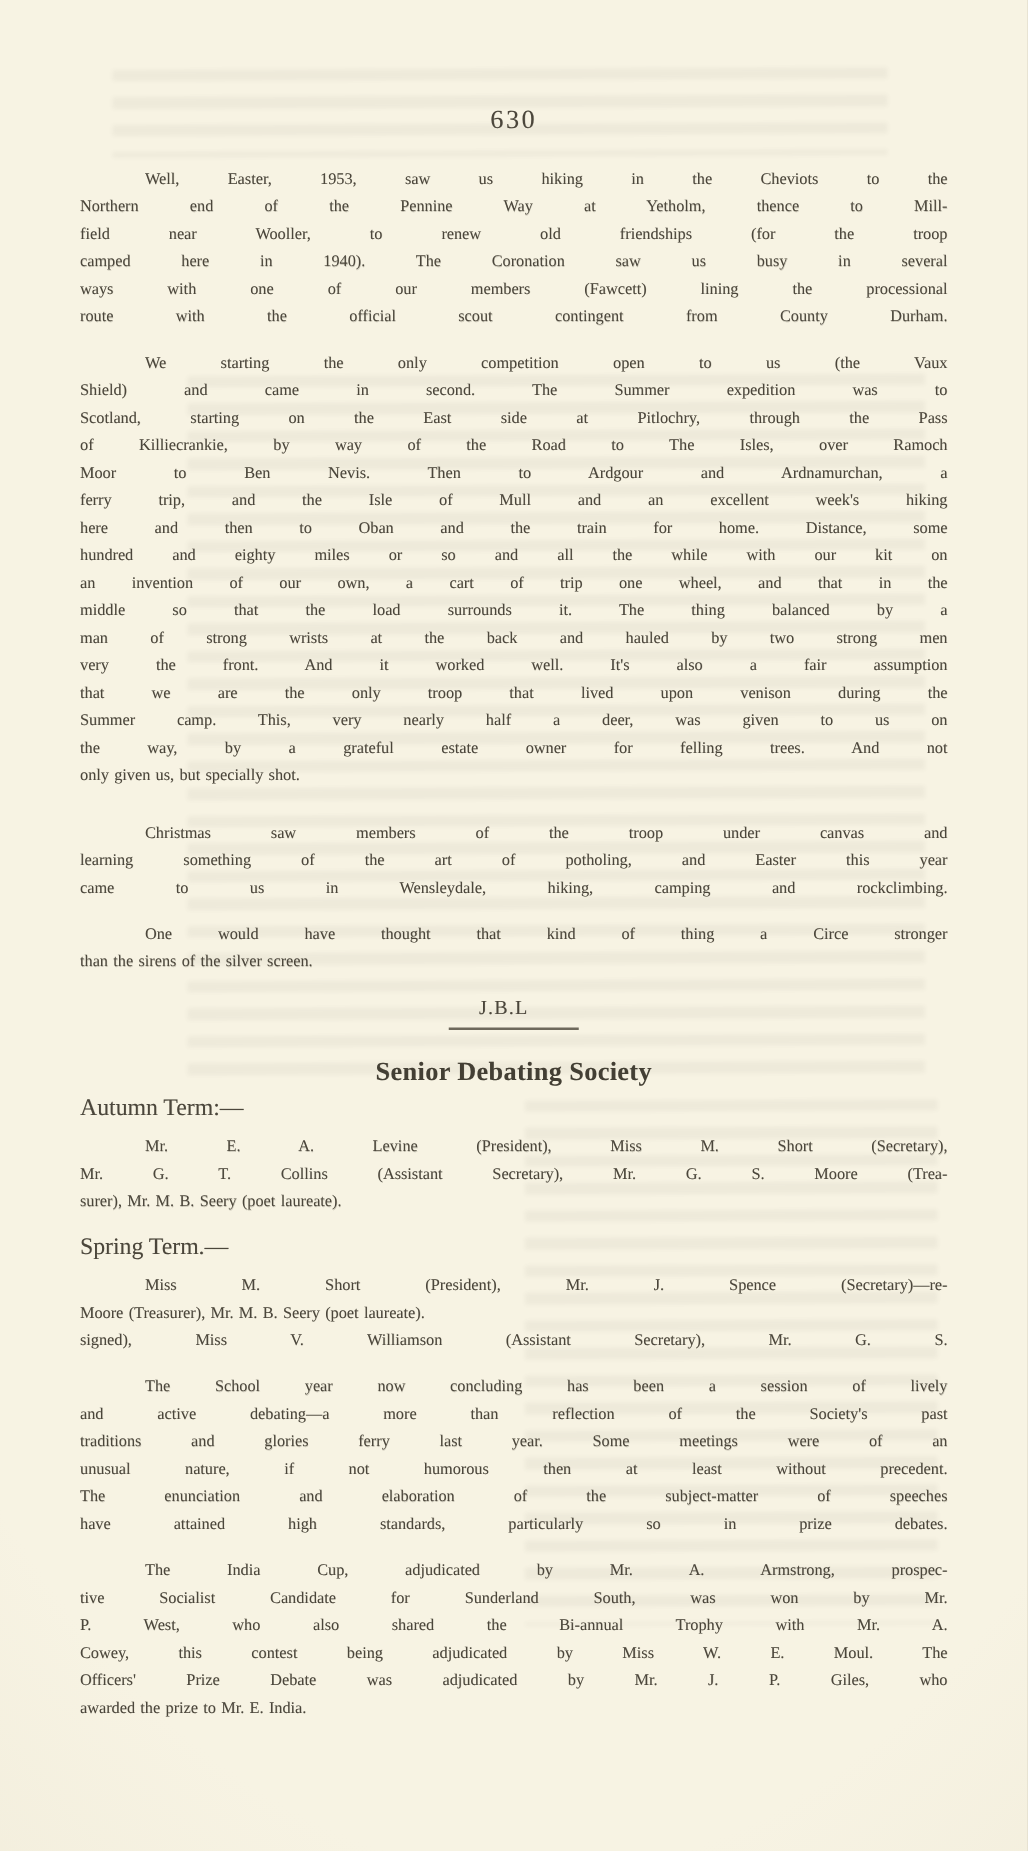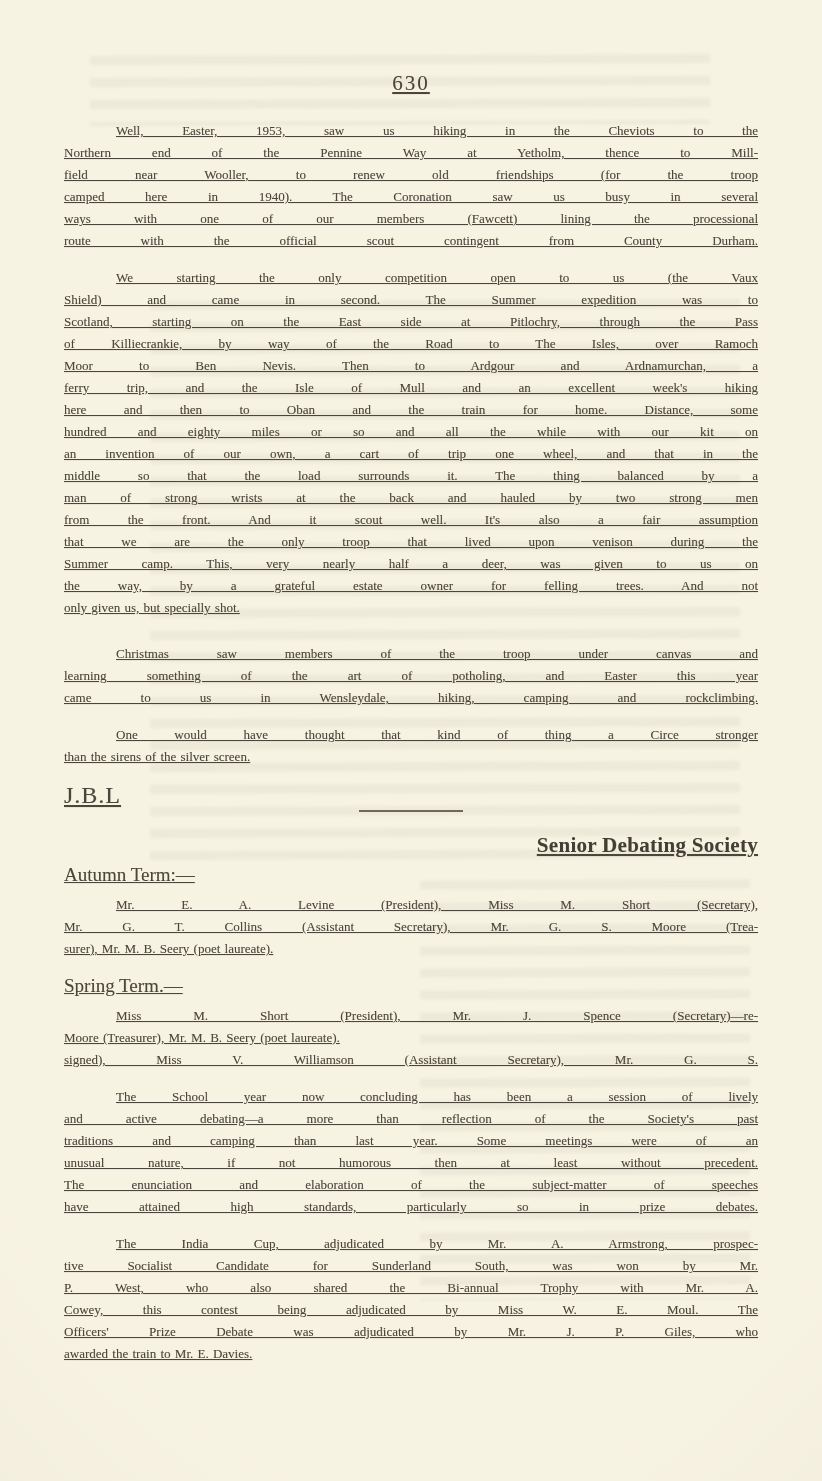--- a/index.html
+++ b/index.html
@@ -26,57 +26,56 @@
       rgba(74,70,58,0) 9px, rgba(74,70,58,0) 22px);
     transform: skewY(-0.2deg);
   }
   .bleed.b1 { left: 150px; top: 300px; width: 590px; height: 560px; }
   .bleed.b2 { left: 420px; top: 880px; width: 330px; height: 420px; }
   .bleed.b3 { left: 90px;  top: 55px;  width: 620px; height: 70px;  }
 
   .textblock {
     position: absolute;
     left: 64px;
-    top: 72px;
+    top: 84px;
     width: 694px;
-    text-decoration: underline;
   }
   .pagenum {
     text-align: center;
     font-size: 21px;
     line-height: 22px;
     letter-spacing: 2px;
     margin-bottom: 26px;
   }
   .para {
     font-size: 13px;
     line-height: 22px;
     margin: 0 0 15px 0;
     word-spacing: 1px;
   }
   .para.mt-lg { margin-top: 24px; }
   .line { text-align: justify; text-align-last: justify; }
   .line.first { text-indent: 52px; }
   .line.short { text-align-last: left; }
   .signature {
-    font-size: 24px;
+    font-size: 16px;
     line-height: 22px;
-    text-align: left;
+    text-align: center;
     padding-right: 16px;
     margin: 16px 0 4px 0;
     letter-spacing: 1px;
   }
   .divider {
     width: 104px;
     height: 2px;
     background: #6e695c;
     margin: 4px auto 20px auto;
   }
   .heading {
-    text-align: right;
+    text-align: center;
     font-weight: bold;
     font-size: 21px;
     line-height: 26px;
     margin: 10px 0 6px 0;
     color: #433f34;
     letter-spacing: 0.3px;
   }
   .label {
     font-size: 19px;
     line-height: 22px;
@@ -109,21 +108,21 @@
         <div class="line">Shield) and came in second.  The Summer expedition was to</div>
         <div class="line">Scotland, starting on the East side at Pitlochry, through the Pass</div>
         <div class="line">of Killiecrankie, by way of the Road to The Isles, over Ramoch</div>
         <div class="line">Moor to Ben Nevis.  Then to Ardgour and Ardnamurchan, a</div>
         <div class="line">ferry trip, and the Isle of Mull and an excellent week's hiking</div>
         <div class="line">here and then to Oban and the train for home.  Distance, some</div>
         <div class="line">hundred and eighty miles or so and all the while with our kit on</div>
         <div class="line">an invention of our own, a cart of trip one wheel, and that in the</div>
         <div class="line">middle so that the load surrounds it.  The thing balanced by a</div>
         <div class="line">man of strong wrists at the back and hauled by two strong men</div>
-        <div class="line">from the front.  And it scout well.  It's also a fair assumption</div>
+        <div class="line">very the front.  And it worked well.  It's also a fair assumption</div>
         <div class="line">that we are the only troop that lived upon venison during the</div>
         <div class="line">Summer camp.  This, very nearly half a deer, was given to us on</div>
         <div class="line">the way, by a grateful estate owner for felling trees.  And not</div>
         <div class="line short">only given us, but specially shot.</div>
       </div>
       <div class="para mt-lg">
         <div class="line first">Christmas saw members of the troop under canvas and</div>
         <div class="line">learning something of the art of potholing, and Easter this year</div>
         <div class="line">came to us in Wensleydale, hiking, camping and rockclimbing.</div>
       </div>
@@ -142,27 +141,27 @@
       </div>
       <div class="label">Spring Term.—</div>
       <div class="para">
         <div class="line first">Miss M. Short (President), Mr. J. Spence (Secretary)—re-</div>
         <div class="line short">Moore (Treasurer), Mr. M. B. Seery (poet laureate).</div>
         <div class="line">signed), Miss V. Williamson (Assistant Secretary), Mr. G. S.</div>
       </div>
       <div class="para">
         <div class="line first">The School year now concluding has been a session of lively</div>
         <div class="line">and active debating—a more than reflection of the Society's past</div>
-        <div class="line">traditions and camping than last year.  Some meetings were of an</div>
+        <div class="line">traditions and glories ferry last year.  Some meetings were of an</div>
         <div class="line">unusual nature, if not humorous then at least without precedent.</div>
         <div class="line">The enunciation and elaboration of the subject-matter of speeches</div>
         <div class="line">have attained high standards, particularly so in prize debates.</div>
       </div>
       <div class="para">
         <div class="line first">The India Cup, adjudicated by Mr. A. Armstrong, prospec-</div>
         <div class="line">tive Socialist Candidate for Sunderland South, was won by Mr.</div>
         <div class="line">P. West, who also shared the Bi-annual Trophy with Mr. A.</div>
         <div class="line">Cowey, this contest being adjudicated by Miss W. E. Moul.  The</div>
         <div class="line">Officers' Prize Debate was adjudicated by Mr. J. P. Giles, who</div>
-        <div class="line short">awarded the train to Mr. E. Davies.</div>
+        <div class="line short">awarded the prize to Mr. E. India.</div>
       </div>
     </div>
 </div>
 
 </body></html>

